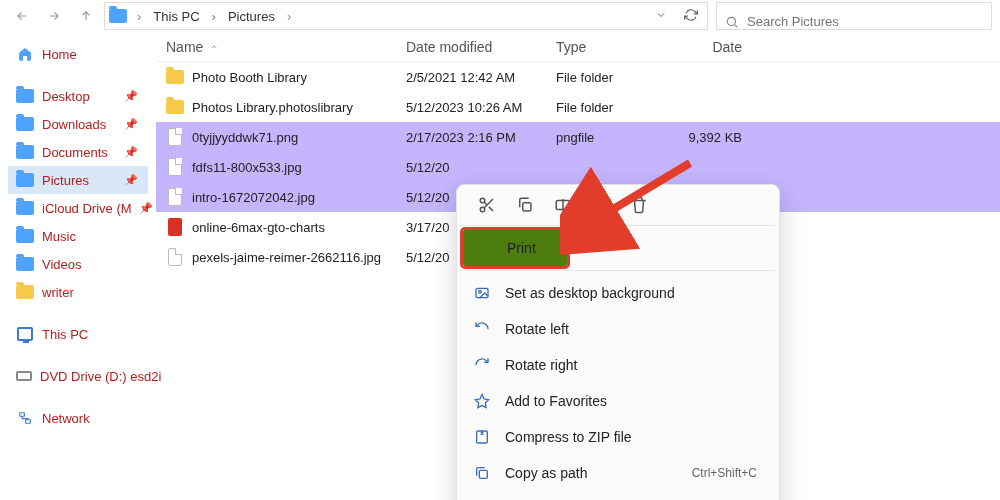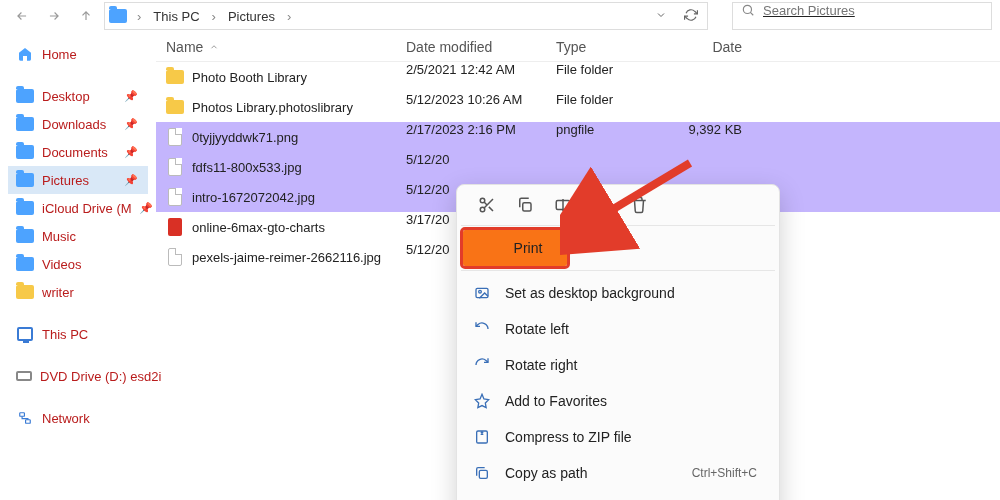--- a/index.html
+++ b/index.html
@@ -6,41 +6,41 @@
   body { width: 1000px; height: 500px; background: #fff; overflow: hidden; font-size: 13px; color: #222; position: relative; }
 
   
   .nav-bar { height: 32px; display: flex; align-items: center; padding: 0 8px; gap: 4px; }
   .nav-btn { width: 28px; height: 28px; display: flex; align-items: center; justify-content: center; color: #999; }
   .addr { flex: 0 0 604px; height: 28px; border: 1px solid #ddd; display: flex; align-items: center; padding: 0 4px; gap: 6px; }
   .crumb { color: #333; padding: 0 2px; }
   .crumb-sep { color: #888; padding: 0 4px; }
   .addr-spacer { flex: 1; }
   .addr-end { width: 24px; text-align: center; color: #666; }
-  .search { flex: 1; height: 28px; border: 1px solid #ddd; display: flex; align-items: flex-start; padding: 0 8px; gap: 8px; margin-left: 20px; text-decoration: underline; }
+  .search { flex: 1; height: 28px; border: 1px solid #ddd; display: flex; align-items: flex-end; padding: 0 8px; gap: 8px; margin-left: 4px; }
   .search-ico { width: 14px; height: 14px; color: #888; }
   .search input { border: none; outline: none; flex: 1; font-size: 13px; }
 
   .body-row { display: flex; height: calc(500px - 32px); }
   .sidebar { width: 148px; padding: 8px 0 8px 8px; }
   .sb-item { display: flex; align-items: center; height: 28px; gap: 8px; padding: 0 4px 0 8px; border-radius: 0; }
   .sb-item .pin { margin-left:auto; color:#888; font-size:11px; padding-right:6px;}
   .sb-item.selected { background: #d9e8f7; }
   .sb-label { font-size: 13px; color: #b91c1c; white-space: nowrap; }
   .sb-sep { height: 14px; }
 
   .main { flex: 1; padding: 0 0 0 8px; }
   .col-head { display: flex; align-items: center; height: 30px; border-bottom: 1px solid #eee; color: #555; font-size: 14px; }
   .c-name { width: 250px; padding-left: 10px; display:flex; gap:6px; align-items:center;}
   .c-date { width: 150px; }
   .c-type { width: 120px; }
   .c-size { width: 90px; text-align: right; padding-right: 24px; }
   .sort-ico { width:10px; color:#888; }
 
-  .row { display: flex; height: 30px; font-size: 13px; }
+  .row { display: flex; align-items: center; height: 30px; font-size: 13px; }
   .row.selected { background: #c4b5fd; }
   .row .c-name { display: flex; align-items: center; gap: 8px; }
 
   
   .ico { width: 18px; height: 18px; display: inline-flex; align-items:center; justify-content:center; }
   .ico-folder { width:18px; height:14px; background:#f7c948; border-radius:2px; position:relative;}
   .ico-folder::before{content:"";position:absolute;top:-3px;left:0;width:8px;height:3px;background:#f7c948;border-radius:2px 2px 0 0;}
   .ico-folder.blue{ background:#4da3ff;}
   .ico-folder.blue::before{background:#4da3ff;}
   .ico-file { width:14px; height:18px; border:1px solid #bbb; border-radius:2px; background:#fff; position:relative;}
@@ -52,21 +52,21 @@
 
   
   .ctx { position:absolute; left:456px; top:184px; width:324px; background:#fbfbfb; border:1px solid #e3e3e3; border-radius:8px; box-shadow:0 8px 26px rgba(0,0,0,0.18); padding:4px; z-index:5;}
   .ctx-icons { display:flex; gap:18px; padding:6px 16px 6px 16px; align-items:center; }
   .ctx-icons .ci { width:20px;height:20px;color:#555;display:flex;align-items:center;justify-content:center;}
   .ctx-sep { height:1px; background:#e6e6e6; margin:4px 0; }
   .ctx-item { display:flex; align-items:center; height:36px; padding:0 18px 0 12px; gap:14px; border-radius:4px; }
   .ctx-item .mi { width:18px; height:18px; color:#3a6fb7; display:flex;align-items:center;justify-content:center;}
   .ctx-item .ml { flex:1; font-size:14px; color:#222;}
   .ctx-item .ms { font-size:12px; color:#666;}
-  .ctx-item.highlight { background:#f97316; outline:3px solid #e23c2a; outline-offset:0; border-radius:2px;text-align:center; }
+  .ctx-item.highlight { background:#4d7c0f; outline:3px solid #e23c2a; outline-offset:0; border-radius:2px; }
 
   
   .arrow { position:absolute; left:560px; top:158px; width:140px; height:100px; z-index:6; pointer-events:none;}
 
 </style>
 </head>
 <body>
 
 <div class="nav-bar">
   <div class="nav-btn">

